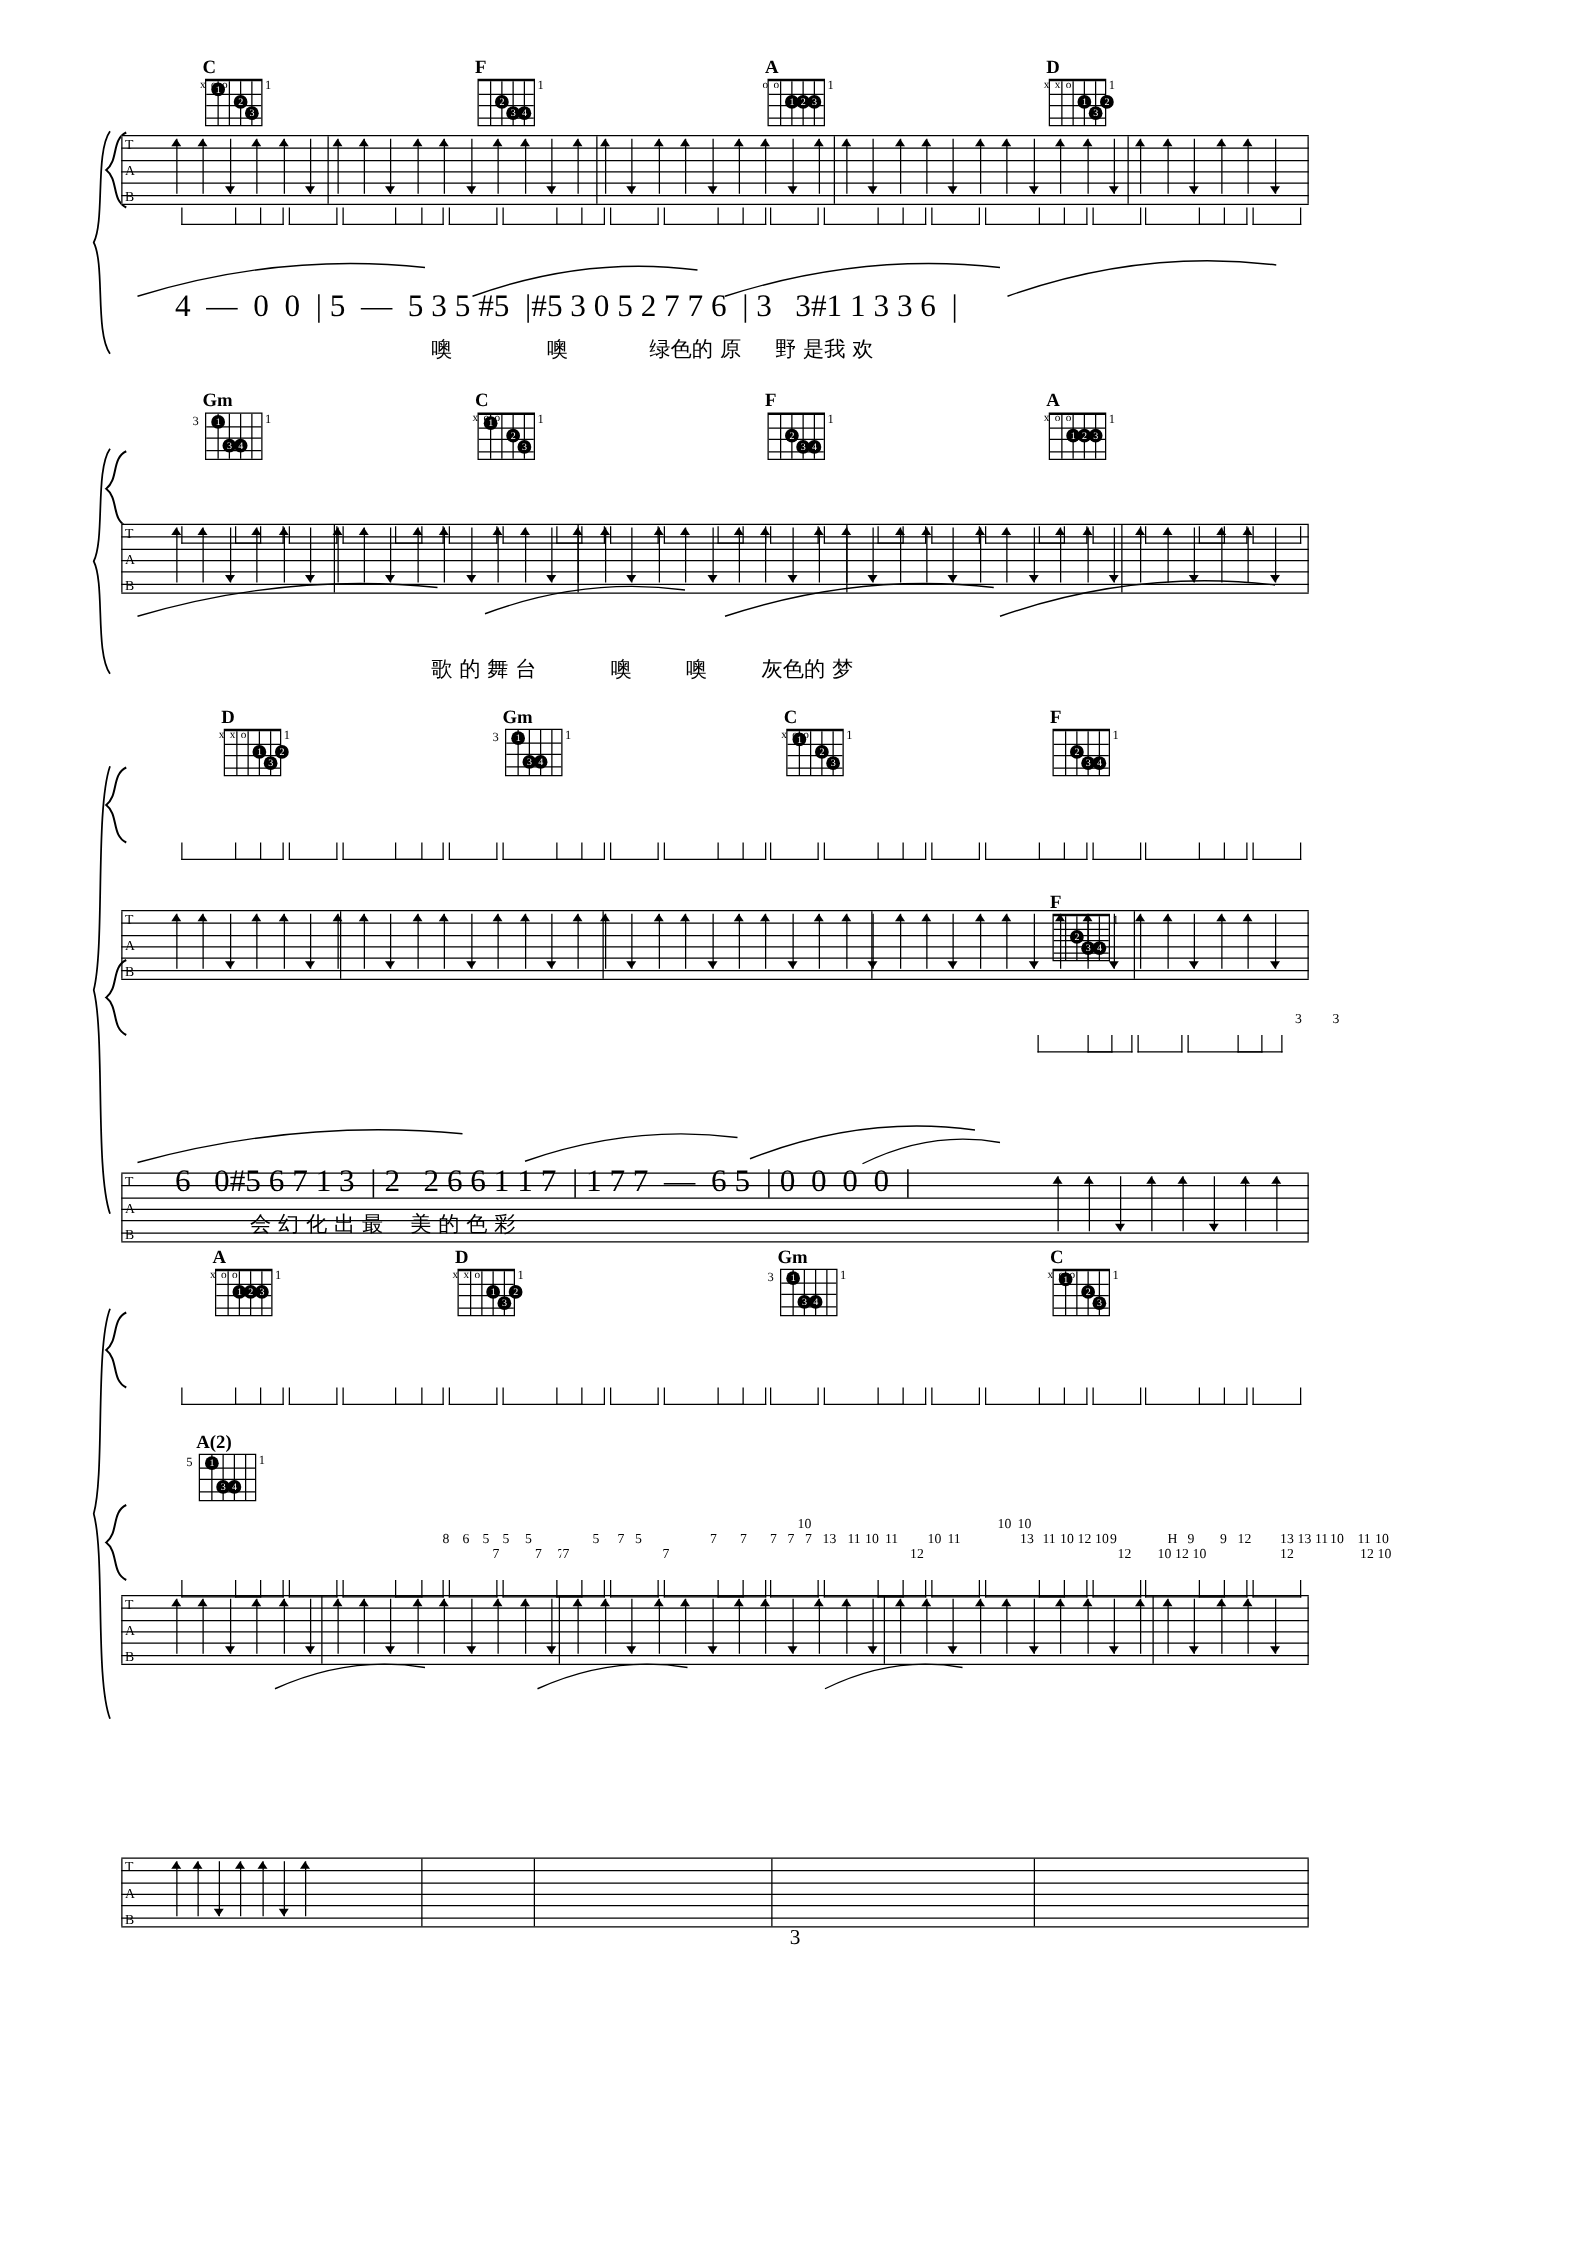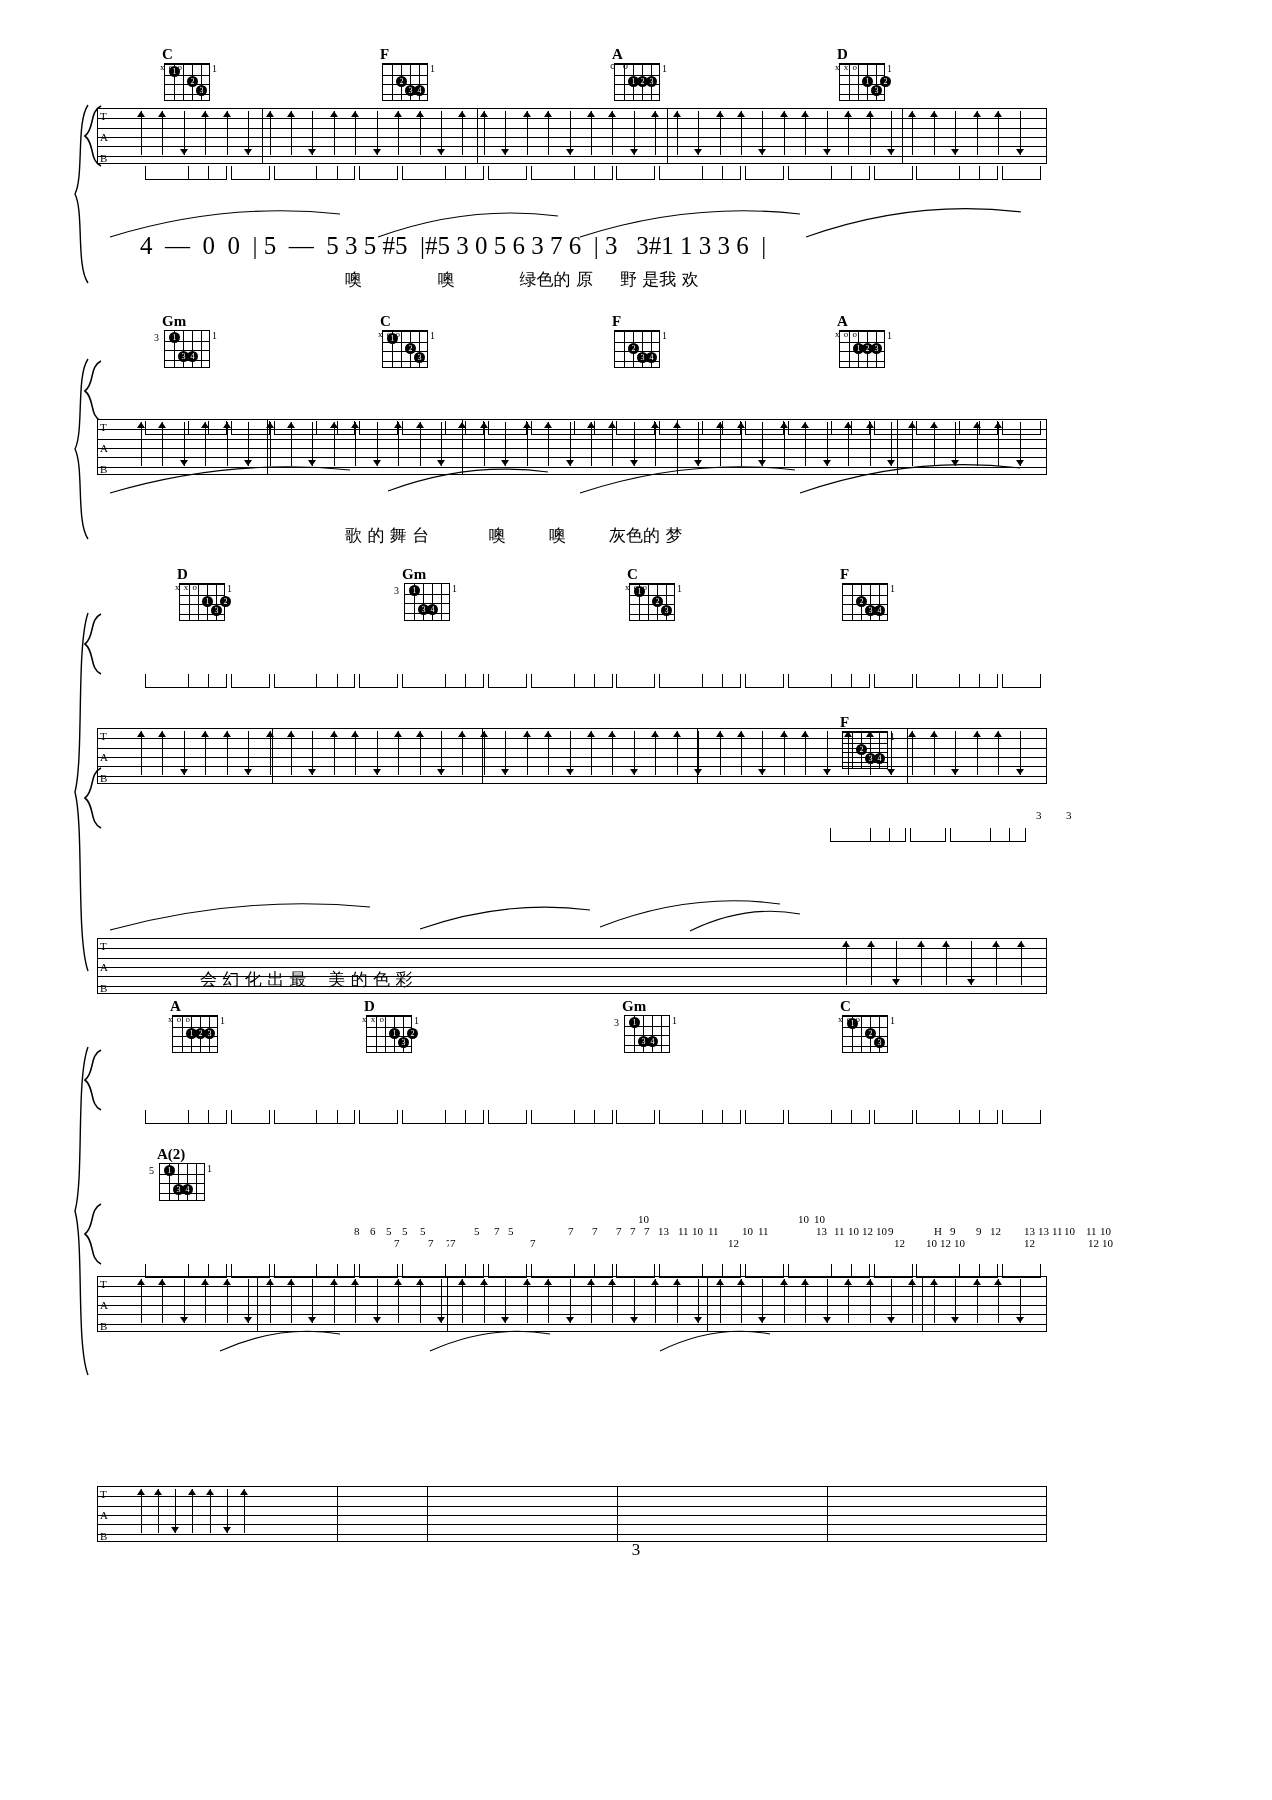--- a/index.html
+++ b/index.html
@@ -90,21 +90,21 @@
         <div class="v" style="left:18px;"></div>
         <div class="v" style="left:27px;"></div>
         <div class="v" style="left:36px;"></div>
         <div class="h" style="top:9.5px;"></div>
         <div class="h" style="top:19px;"></div>
         <div class="h" style="top:28.5px;"></div>
         <div class="dot" style="left:13px;top:10.5px;">1</div>
         <div class="dot" style="left:22px;top:10.5px;">2</div>
         <div class="dot" style="left:31px;top:10.5px;">3</div>
       </div>
-      <div class="marks" style="top: 16px; position: absolute; left: 2px; font-family: Liberation Mono, monospace;">
+      <div class="marks" style="top: 16px; position: absolute; left: 2px;">
         <span style="left:-2px;font-size:9px;letter-spacing:1px;">o     o</span>
       </div>
       <div class="fretnum" style="left:52px;top:17px;">1</div>
     </div>
     <div class="chord" style="left:835px;top:46px;">
       <div class="nm">D</div>
       <div class="grid">
         <div class="v" style="left:9px;"></div>
         <div class="v" style="left:18px;"></div>
         <div class="v" style="left:27px;"></div>
@@ -324,21 +324,21 @@
     <div class="rhy" style="left:616px;top:166px;width:39px;"></div>
     <div class="rhy" style="left:659px;top:166px;width:64px;"></div>
     <div class="rhy" style="left:702px;top:166px;width:39px;"></div>
     <div class="rhy" style="left:745px;top:166px;width:39px;"></div>
     <div class="rhy" style="left:788px;top:166px;width:64px;"></div>
     <div class="rhy" style="left:831px;top:166px;width:39px;"></div>
     <div class="rhy" style="left:874px;top:166px;width:39px;"></div>
     <div class="rhy" style="left:916px;top:166px;width:64px;"></div>
     <div class="rhy" style="left:959px;top:166px;width:39px;"></div>
     <div class="rhy" style="left:1002px;top:166px;width:39px;"></div>
-    <div class="mel" style="left:140px;top:232px;">4  —  0  0  | 5  —  5 3 5 #5  |#5 3 0 5 6 3 7 6  | 3   3#1 1 3 3 6  |</div>
+    <div class="mel" style="left:140px;top:232px;">4  —  0  0  | 5  —  5 3 5 #5  |#5 3 0 5 2 7 7 6  | 3   3#1 1 3 3 6  |</div>
     <div class="lyr" style="left:345px;top:268px;">噢              噢            绿色的 原     野 是我 欢</div>
     <div class="slur" style="left:110px;top:212px;width:230px;height:26px;">
       <svg width="230" height="26">
         <path d="M0 25 Q 115 -10.4 230 2" fill="none" stroke="#000" stroke-width="1.1"></path>
       </svg>
     </div>
     <div class="slur" style="left:378px;top:214px;width:180px;height:24px;">
       <svg width="180" height="24">
         <path d="M0 23 Q 90 -9.600000000000001 180 2" fill="none" stroke="#000" stroke-width="1.1"></path>
       </svg>
@@ -1001,20 +1001,21 @@
         <div class="hd"></div>
       </div>
     </div>
     <div class="tabnum" style="left:1035px;top:810px;">3</div>
     <div class="tabnum" style="left:1065px;top:810px;">3</div>
     <div class="rhy" style="left:830px;top:828px;width:60px;"></div>
     <div class="rhy" style="left:870px;top:828px;width:36px;"></div>
     <div class="rhy" style="left:910px;top:828px;width:36px;"></div>
     <div class="rhy" style="left:950px;top:828px;width:60px;"></div>
     <div class="rhy" style="left:990px;top:828px;width:36px;"></div>
+    <div class="mel" style="left:140px;top:932px;">6   0#5 6 7 1 3  | 2   2 6 6 1 1 7  | 1 7 7  —  6 5  | 0  0  0  0  |</div>
     <div class="lyr" style="left:200px;top:968px;">会 幻 化 出 最    美 的 色 彩</div>
     <div class="slur" style="left:110px;top:905px;width:260px;height:26px;">
       <svg width="260" height="26">
         <path d="M0 25 Q 130 -10.4 260 2" fill="none" stroke="#000" stroke-width="1.1"></path>
       </svg>
     </div>
     <div class="slur" style="left:420px;top:908px;width:170px;height:22px;">
       <svg width="170" height="22">
         <path d="M0 21 Q 85 -8.8 170 2" fill="none" stroke="#000" stroke-width="1.1"></path>
       </svg>

